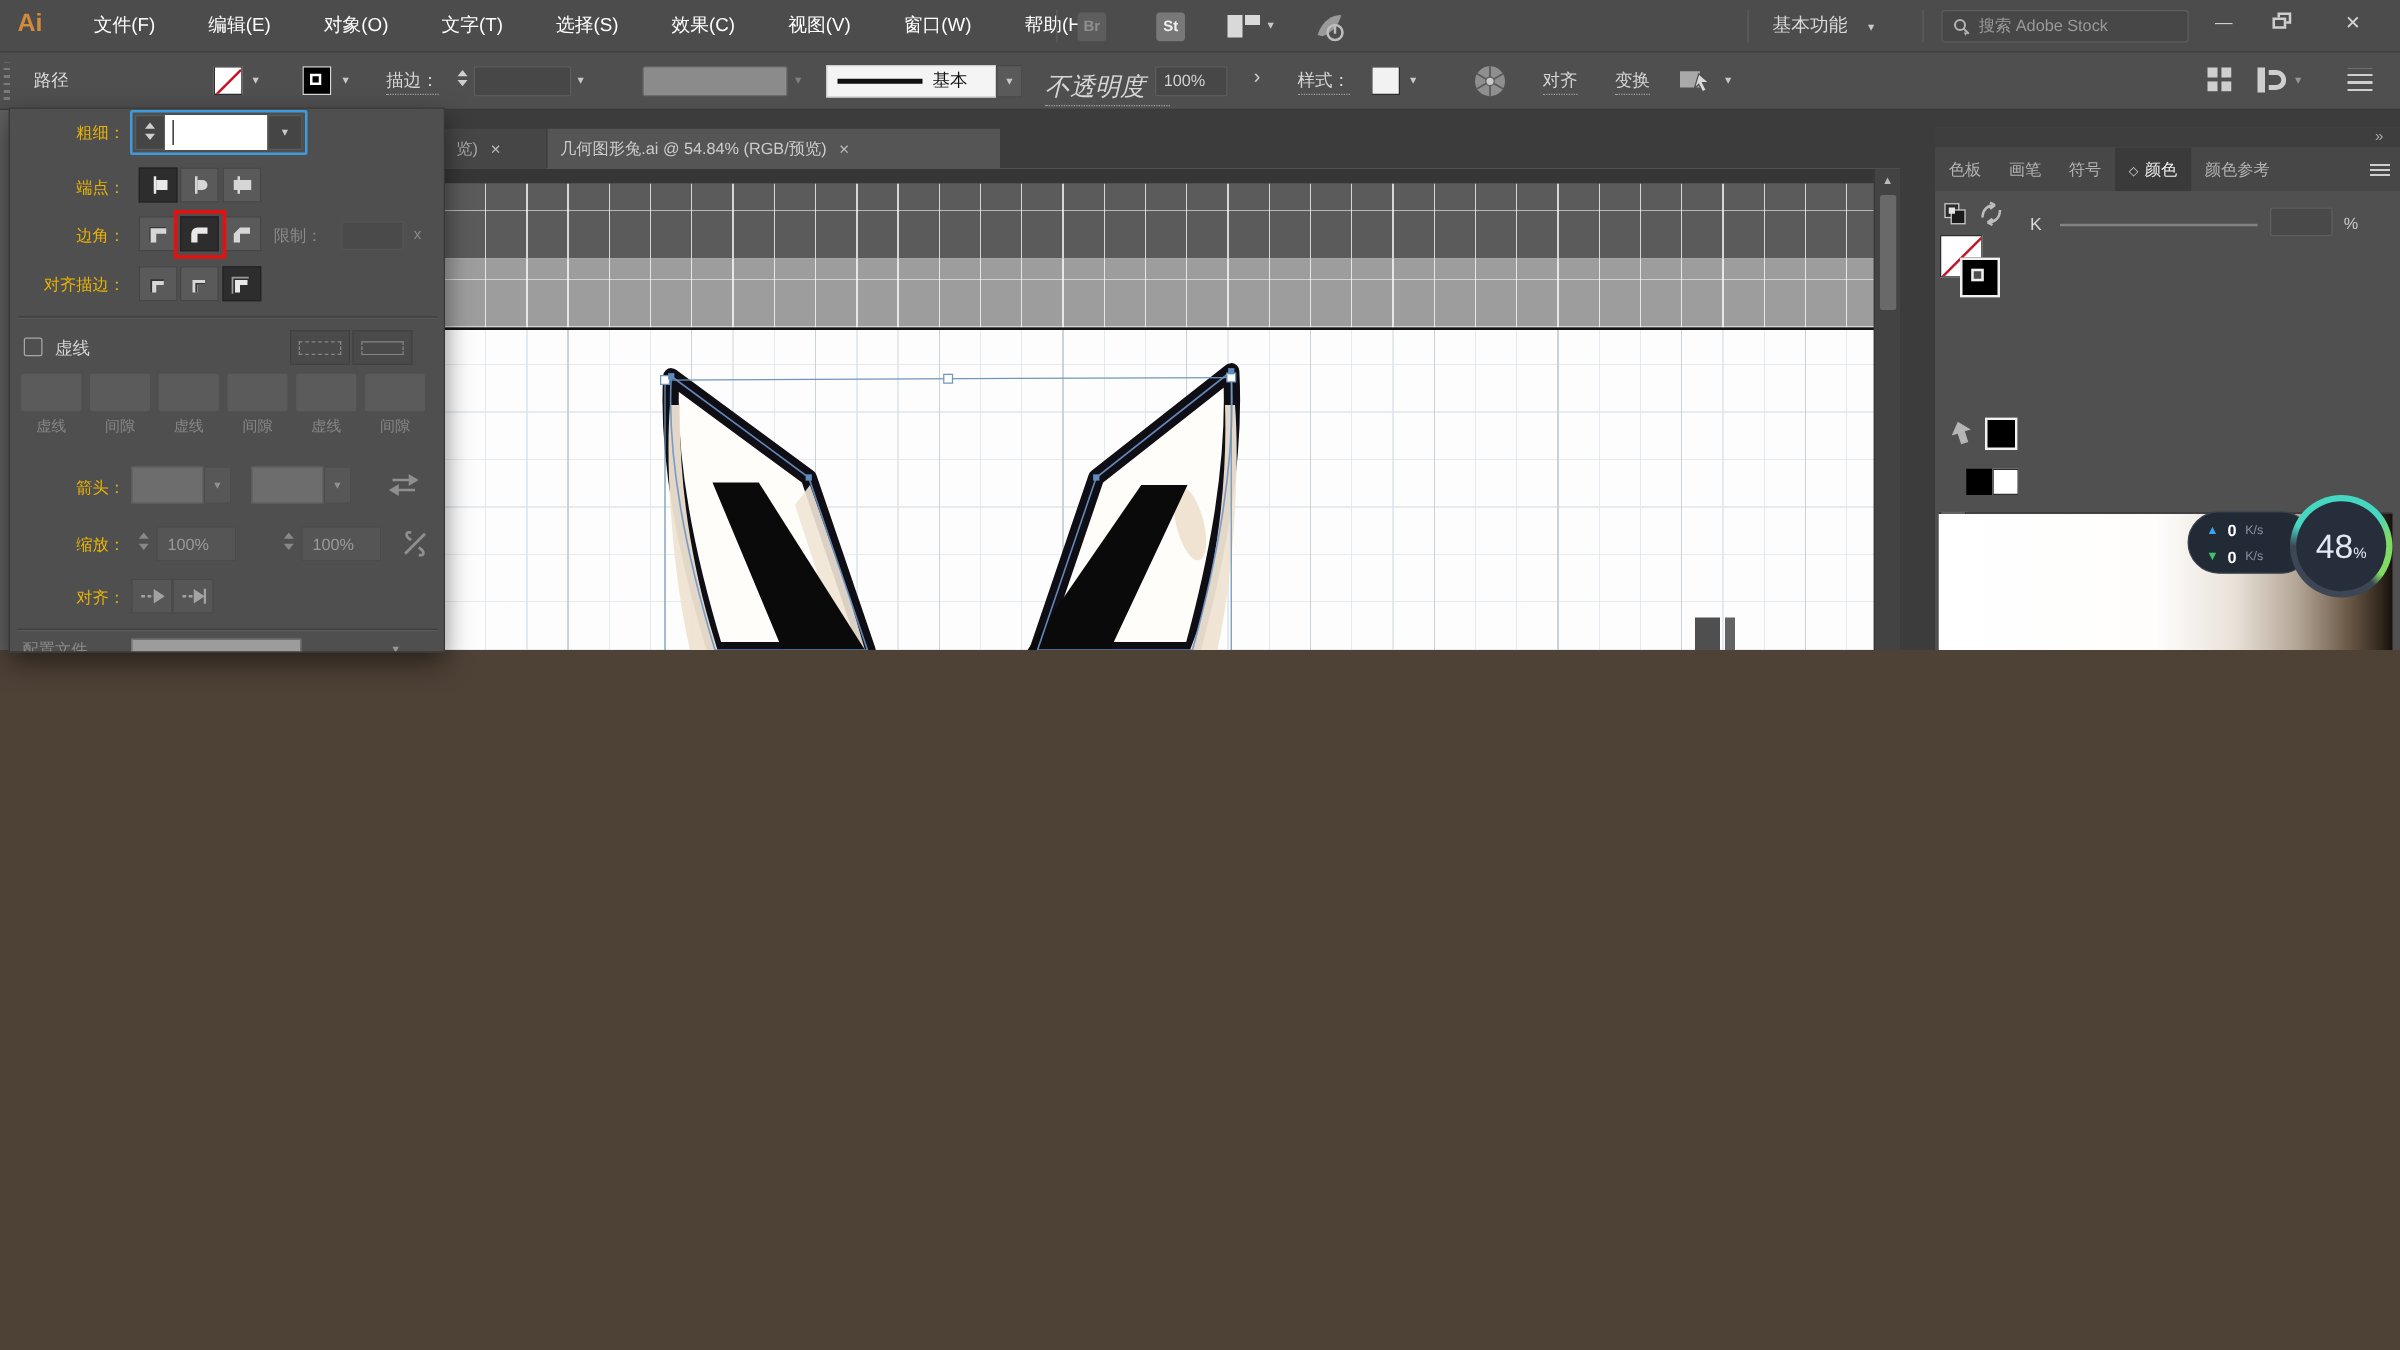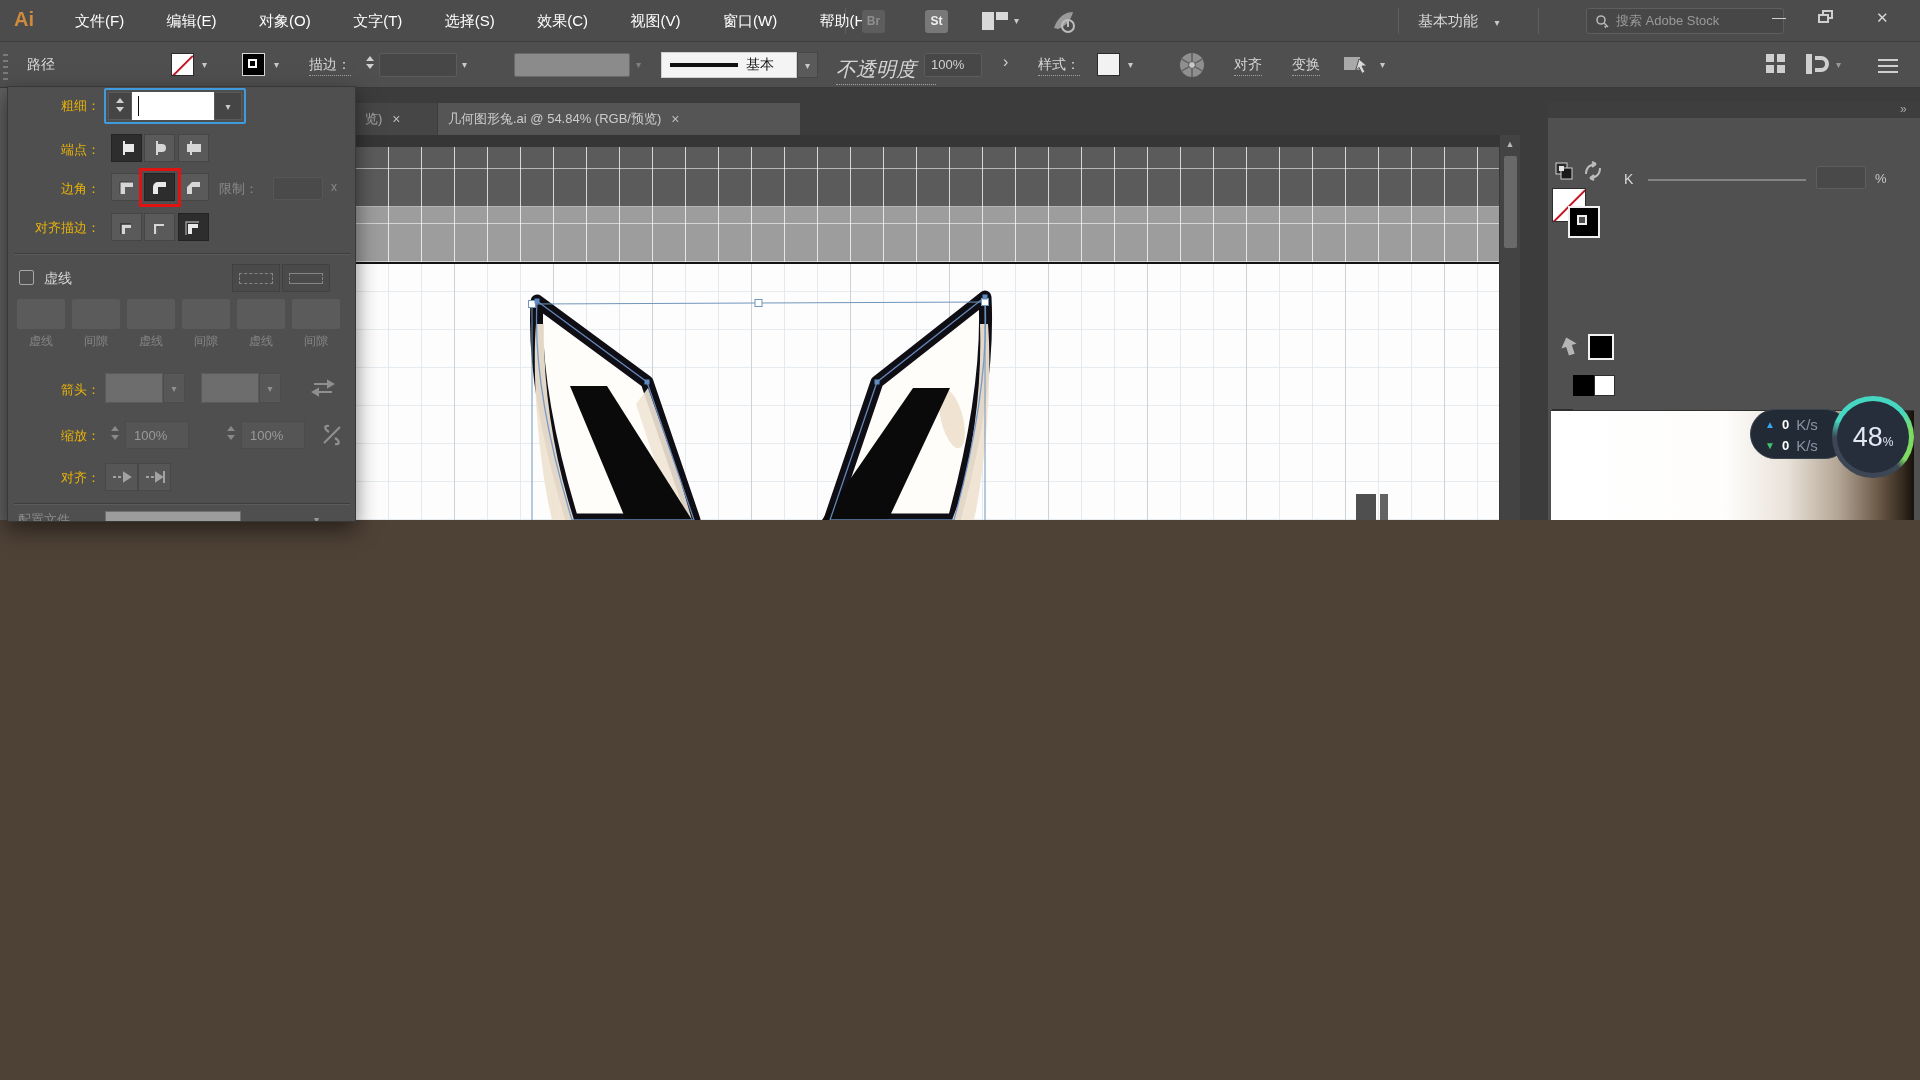--- a/index.html
+++ b/index.html
@@ -48,21 +48,21 @@
      repeating-linear-gradient(90deg,rgba(255,255,255,.75) 0 1px,transparent 1px 33px),
      repeating-linear-gradient(0deg,rgba(255,255,255,.55) 0 1px,transparent 1px 38px);}
   #artboard{background:#fdfdfd;background-image:
      repeating-linear-gradient(90deg,rgba(200,208,214,.9) 0 1px,transparent 1px 99px),
      repeating-linear-gradient(90deg,rgba(222,229,234,.8) 0 1px,transparent 1px 33px),
      repeating-linear-gradient(0deg,rgba(224,231,236,.8) 0 1px,transparent 1px 38px);}
   
   #netpill{left:1750px;top:409px;width:100px;height:50px;background:#222a36;border:1px solid #39434f;
            border-radius:25px;z-index:60;padding:4px 0 0 14px;}
   .net-row{display:flex;align-items:center;gap:7px;height:21px;font-size:13px;}
-  .net-unit{color:#8a93a3;font-size:15px;}
+  .net-unit{color:#8a93a3;font-size:10px;}
   #netcircle{left:1832px;top:396px;width:82px;height:82px;border-radius:50%;z-index:61;
      background:conic-gradient(from 240deg,#3c4654 0deg 30deg,#46d7c2 55deg 170deg,#7fdc62 200deg 245deg,#3c4654 260deg 360deg);}
   #netcircle-in{position:absolute;left:5px;top:5px;right:5px;bottom:5px;border-radius:50%;background:#262e3b;
      display:flex;align-items:center;justify-content:center;color:#e2e9f3;}
   .redbox{border:3px solid #e11212;}
   svg{display:block;}
 </style>
 </head>
 <body>
 
@@ -96,21 +96,21 @@
       <circle cx="20" cy="18" r="6" fill="none" stroke="#bdbdbd" stroke-width="2"></circle>
       <path d="M20 13 v6" stroke="#bdbdbd" stroke-width="2"></path>
     </svg>
   </div>
   <div class="a vsep" style="left:1398px;top:8px;height:26px;"></div>
   <div class="a" style="left:1418px;top:0;height:42px;">
     <span class="txt" style="line-height:42px;font-size:15px;color:#d9d9d9;">基本功能</span>
     <span class="chev" style="margin-left:12px;">▾</span>
   </div>
   <div class="a vsep" style="left:1538px;top:8px;height:26px;"></div>
-  <div class="a" style="left:1553px;top:8px;width:198px;height:26px;background:#474747;border:1px solid #5e5e5e;border-radius:3px;display:flex;align-items:center;gap:6px;padding:0 8px;margin-left:33px;">
+  <div class="a" style="left:1553px;top:8px;width:198px;height:26px;background:#474747;border:1px solid #5e5e5e;border-radius:3px;display:flex;align-items:center;gap:6px;padding:0 8px;">
     <svg width="15" height="15" viewBox="0 0 15 15">
       <circle cx="6" cy="6" r="4" fill="none" stroke="#b5b5b5" stroke-width="1.6"></circle>
       <path d="M9 9 L13 13" stroke="#b5b5b5" stroke-width="1.6"></path>
       <path d="M9 12 l3 0 -1.5 2.5 z" fill="#b5b5b5"></path>
     </svg>
     <span class="txt" style="font-size:13px;color:#9a9a9a;">搜索 Adobe Stock</span>
   </div>
   <span class="a txt" style="left:1772px;top:9px;font-size:14px;color:#cfcfcf;">—</span>
   <div class="a" style="left:1818px;top:10px;width:16px;height:14px;">
     <div class="a" style="left:4px;top:0;width:11px;height:9px;border:2px solid #cfcfcf;"></div>
@@ -250,20 +250,30 @@
   <div class="a" style="left:1144px;top:0;width:21px;height:385px;background:#434343;border-left:1px solid #383838;">
     <div style="text-align:center;color:#b9b9b9;font-size:9px;padding-top:4px;">▲</div>
     <div style="position:absolute;left:4px;top:21px;width:13px;height:92px;background:#696969;border-radius:2px;"></div>
   </div>
 </div>
 
 <div id="rightpanel" class="a">
   <div class="a" style="left:0;top:0;width:372px;height:16px;background:#3e3e3e;">
     <span class="a txt" style="left:352px;top:0;font-size:12px;color:#a8a8a8;">»</span>
   </div>
+  <div class="a" style="left:0;top:16px;width:372px;height:35px;background:#474747;display:flex;">
+    <span class="rp-tab">色板</span>
+    <span class="rp-tab">画笔</span>
+    <span class="rp-tab">符号</span>
+    <span class="rp-tab active">
+      <span style="font-size:10px;margin-right:5px;color:#cfcfcf;">◇</span><span>颜色</span>
+    </span>
+    <span class="rp-tab">颜色参考</span>
+    <div style="margin-left:auto;margin-right:8px;margin-top:13px;width:16px;height:10px;background-image:repeating-linear-gradient(0deg,#cfcfcf 0 2px,transparent 2px 4px);"></div>
+  </div>
 
   <div class="a" style="left:0;top:51px;width:372px;height:367px;background:#505050;">
     <svg class="a" style="left:7px;top:9px;" width="20" height="20" viewBox="0 0 20 20">
       <rect x="1" y="1" width="11" height="11" fill="#2b2b2b" stroke="#cfcfcf"></rect>
       <rect x="6" y="6" width="11" height="11" fill="#1a1a1a" stroke="#cfcfcf"></rect>
       <rect x="4" y="4" width="5" height="5" fill="#e6e6e6"></rect>
     </svg>
     <svg class="a" style="left:34px;top:7px;" width="22" height="22" viewBox="0 0 22 22">
       <path d="M4 14 C4 7 9 4 14 4 M14 4 l-4 -2 M14 4 l-4 3" fill="none" stroke="#bdbdbd" stroke-width="2"></path>
       <path d="M18 8 C18 15 13 18 8 18 M8 18 l4 2 M8 18 l4 -3" fill="none" stroke="#bdbdbd" stroke-width="2"></path>

